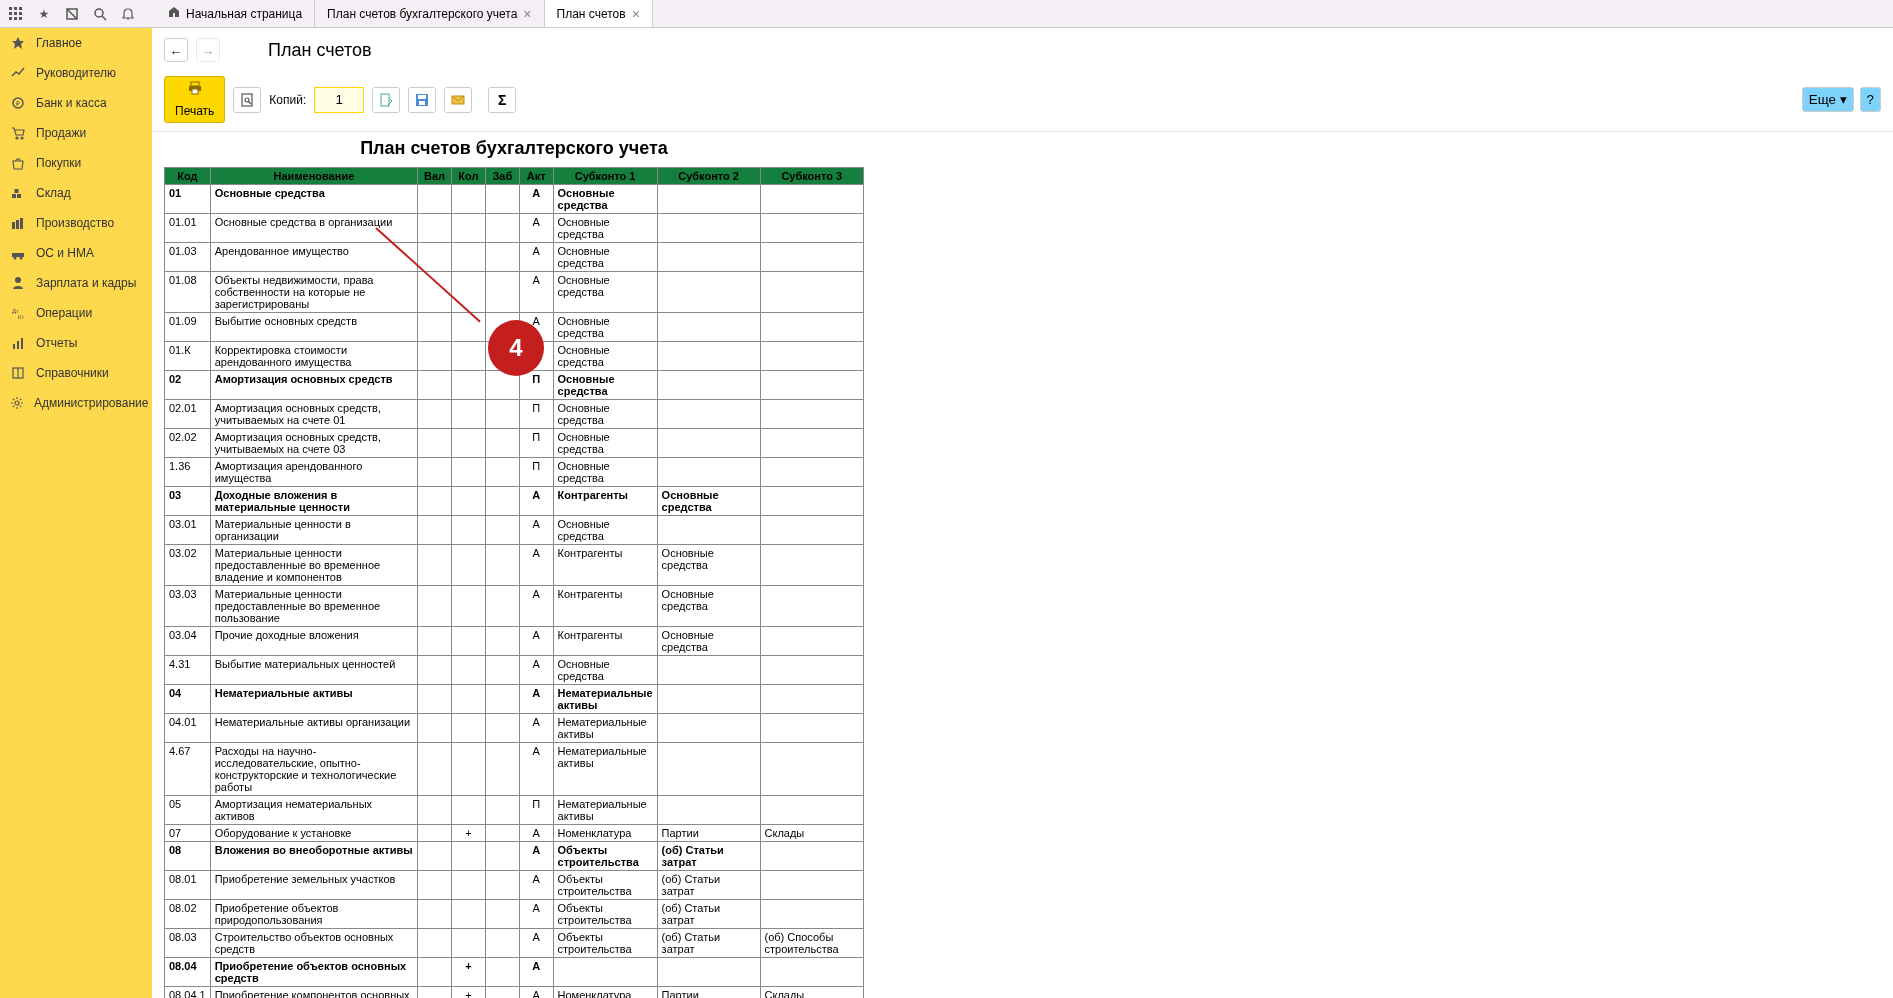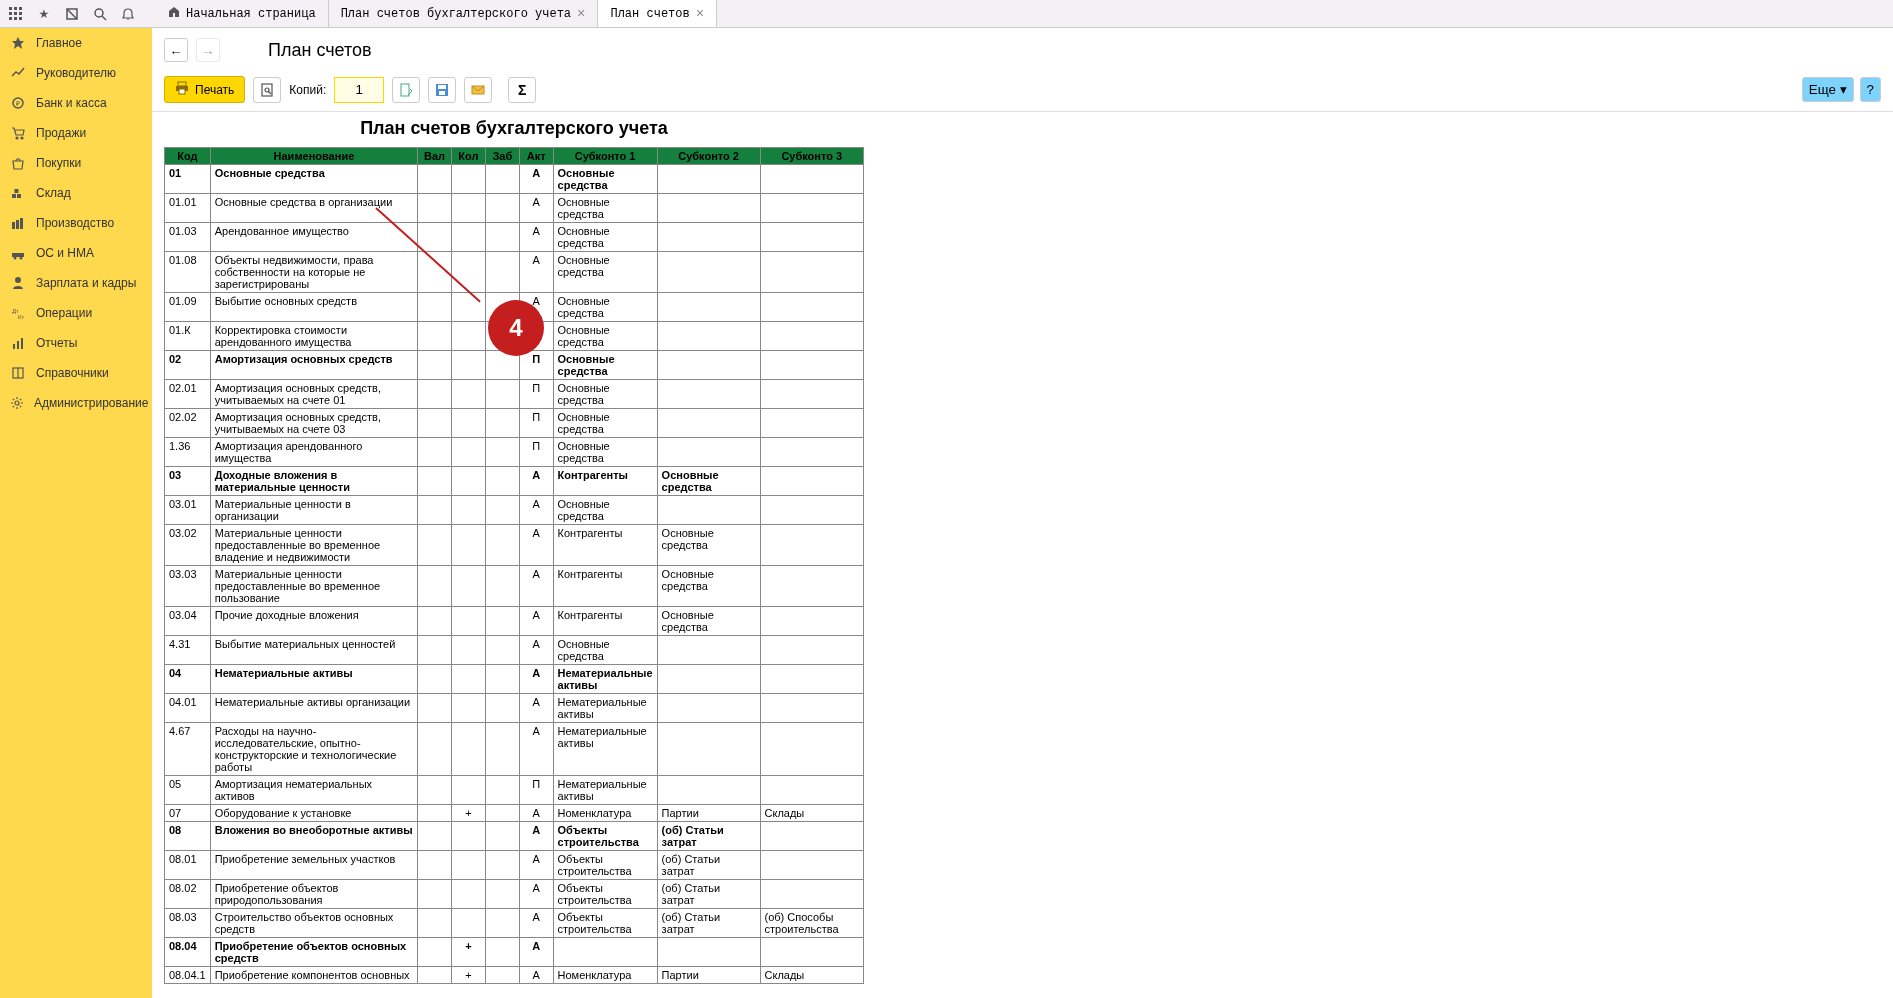--- a/index.html
+++ b/index.html
@@ -1,33 +1,33 @@
 <!DOCTYPE html>
 <html><head>
 <meta charset="utf-8">
 <style>
 * { box-sizing: border-box; margin: 0; padding: 0; }
 body { font-family: Arial, sans-serif; font-size: 12px; background: #f5f0f5; overflow: hidden; }
 .top-bar { height: 28px; background: #f5f0f5; border-bottom: 1px solid #ccc; display: flex; align-items: center; padding: 0 8px; }
 .top-icons { display: flex; gap: 12px; margin-right: 20px; }
 .top-icon { width: 16px; height: 16px; display: flex; align-items: center; justify-content: center; cursor: pointer; color: #555; }
 .tabs { display: flex; align-items: center; height: 100%; }
-.tab { display: flex; align-items: center; height: 100%; padding: 0 12px; border-right: 1px solid #ccc; cursor: pointer; gap: 6px; font-family: Liberation Mono, monospace; }
+.tab { display: flex; align-items: center; height: 100%; padding: 0 12px; border-right: 1px solid #ccc; cursor: pointer; gap: 6px; }
 .tab.active { background: #fff; }
 .tab-close { color: #888; cursor: pointer; font-size: 14px; }
 .main { display: flex; height: calc(100vh - 28px); }
 .sidebar { width: 152px; background: #fed94e; overflow-y: auto; }
 .sidebar-item { display: flex; align-items: center; padding: 7px 10px; cursor: pointer; gap: 10px; color: #333; }
 .sidebar-icon { width: 16px; height: 16px; display: flex; align-items: center; justify-content: center; color: #555; }
 .content { flex: 1; background: #fff; display: flex; flex-direction: column; position: relative; }
 .content-header { display: flex; align-items: center; padding: 10px 12px; gap: 8px; }
 .nav-btn { width: 24px; height: 24px; border: 1px solid #ccc; background: #fff; border-radius: 3px; display: flex; align-items: center; justify-content: center; cursor: pointer; }
 .page-title { font-size: 18px; margin-left: 40px; }
 .toolbar { display: flex; align-items: center; padding: 4px 12px 8px; gap: 8px; border-bottom: 1px solid #e0e0e0; }
-.print-btn { background: #fed600; border: 1px solid #d4b000; border-radius: 3px; padding: 4px 10px; display: flex; align-items: center; gap: 6px; cursor: pointer; font-size: 12px; }
+.print-btn { background: #fed600; border: 1px solid #d4b000; border-radius: 3px; padding: 4px 10px; display: flex; align-items: center; gap: 6px; cursor: pointer; font-size: 12px; flex-direction: column; }
 .tool-btn { width: 28px; height: 26px; border: 1px solid #ccc; background: #fff; border-radius: 3px; display: flex; align-items: center; justify-content: center; cursor: pointer; }
 .copies-input { width: 50px; height: 26px; border: 1px solid #fed600; background: #fffde6; text-align: center; }
 .toolbar-right { margin-left: auto; display: flex; gap: 6px; }
 .more-btn { border: 1px solid #ccc; background: #7dd3fc; border-radius: 3px; padding: 4px 6px; cursor: pointer; display: flex; align-items: center; gap: 4px; }
 .table-container { overflow: auto; flex: 1; padding: 0 12px; position: relative; }
 .report-title { font-size: 18px; font-weight: bold; text-align: center; padding: 6px 0 8px; }
 table { border-collapse: collapse; width: 700px; }
 th, td { border: 1px solid #888; padding: 2px 4px; font-size: 11px; text-align: left; vertical-align: top; }
 th { text-align: center; font-weight: bold; background: #15803d; }
 td.center { text-align: center; }
@@ -427,21 +427,21 @@
               <td class="center"></td>
               <td class="center"></td>
               <td class="center"></td>
               <td class="center">А</td>
               <td>Основные средства</td>
               <td></td>
               <td></td>
             </tr>
             <tr>
               <td>03.02</td>
-              <td>Материальные ценности предоставленные во временное владение и недвижимости</td>
+              <td>Материальные ценности предоставленные во временное владение и компонентов</td>
               <td class="center"></td>
               <td class="center"></td>
               <td class="center"></td>
               <td class="center">А</td>
               <td>Контрагенты</td>
               <td>Основные средства</td>
               <td></td>
             </tr>
             <tr>
               <td>03.03</td>

